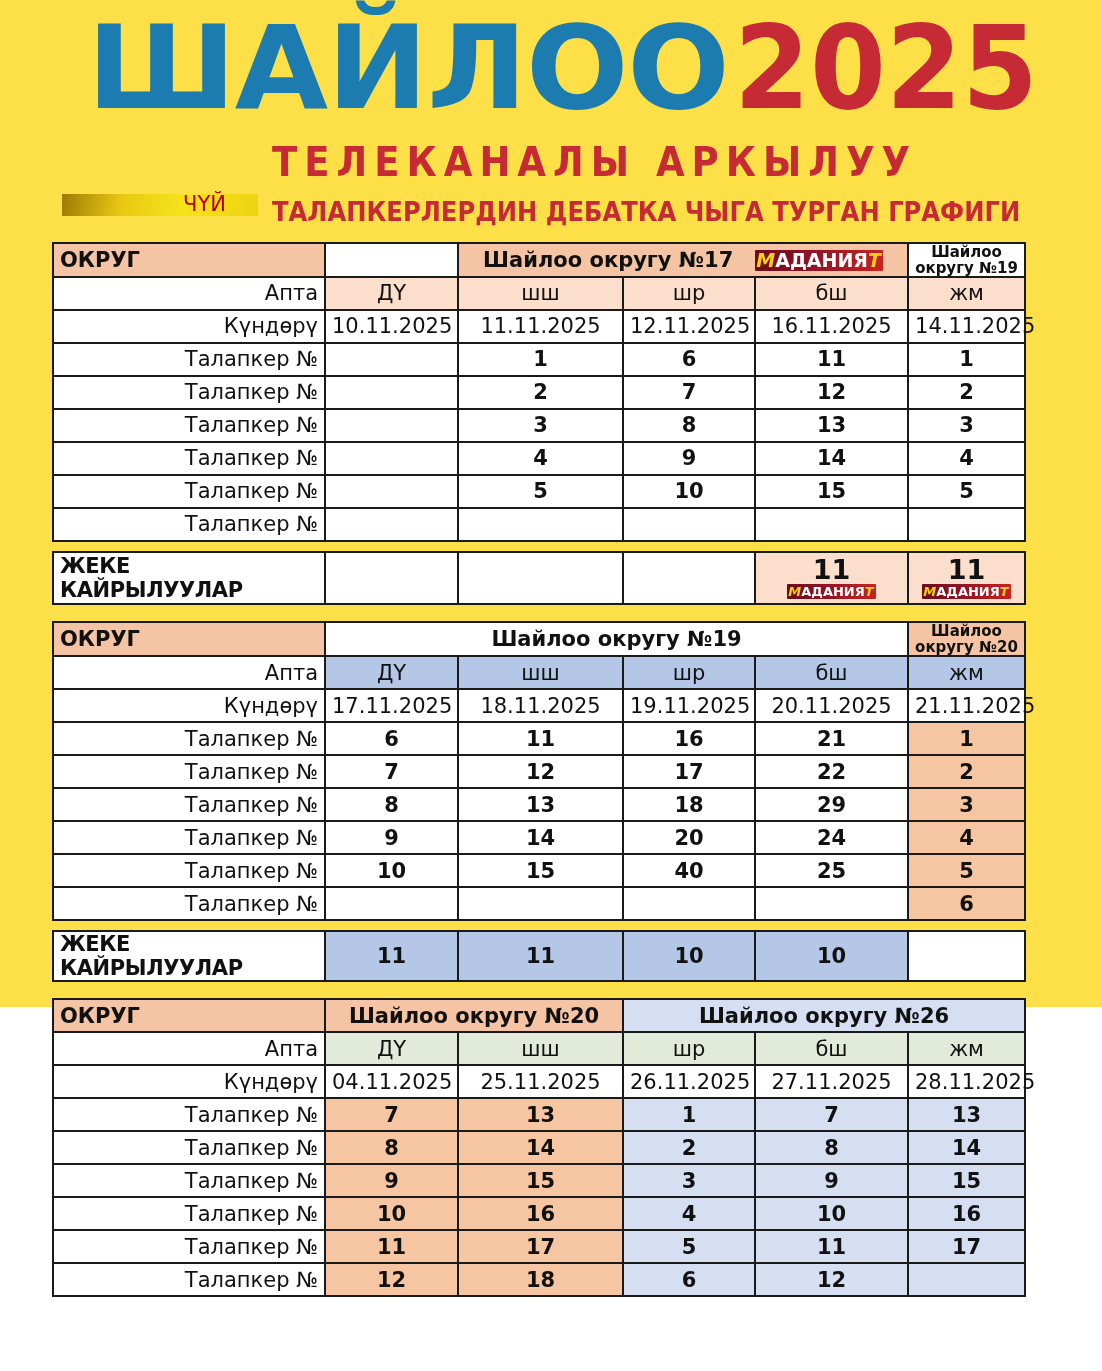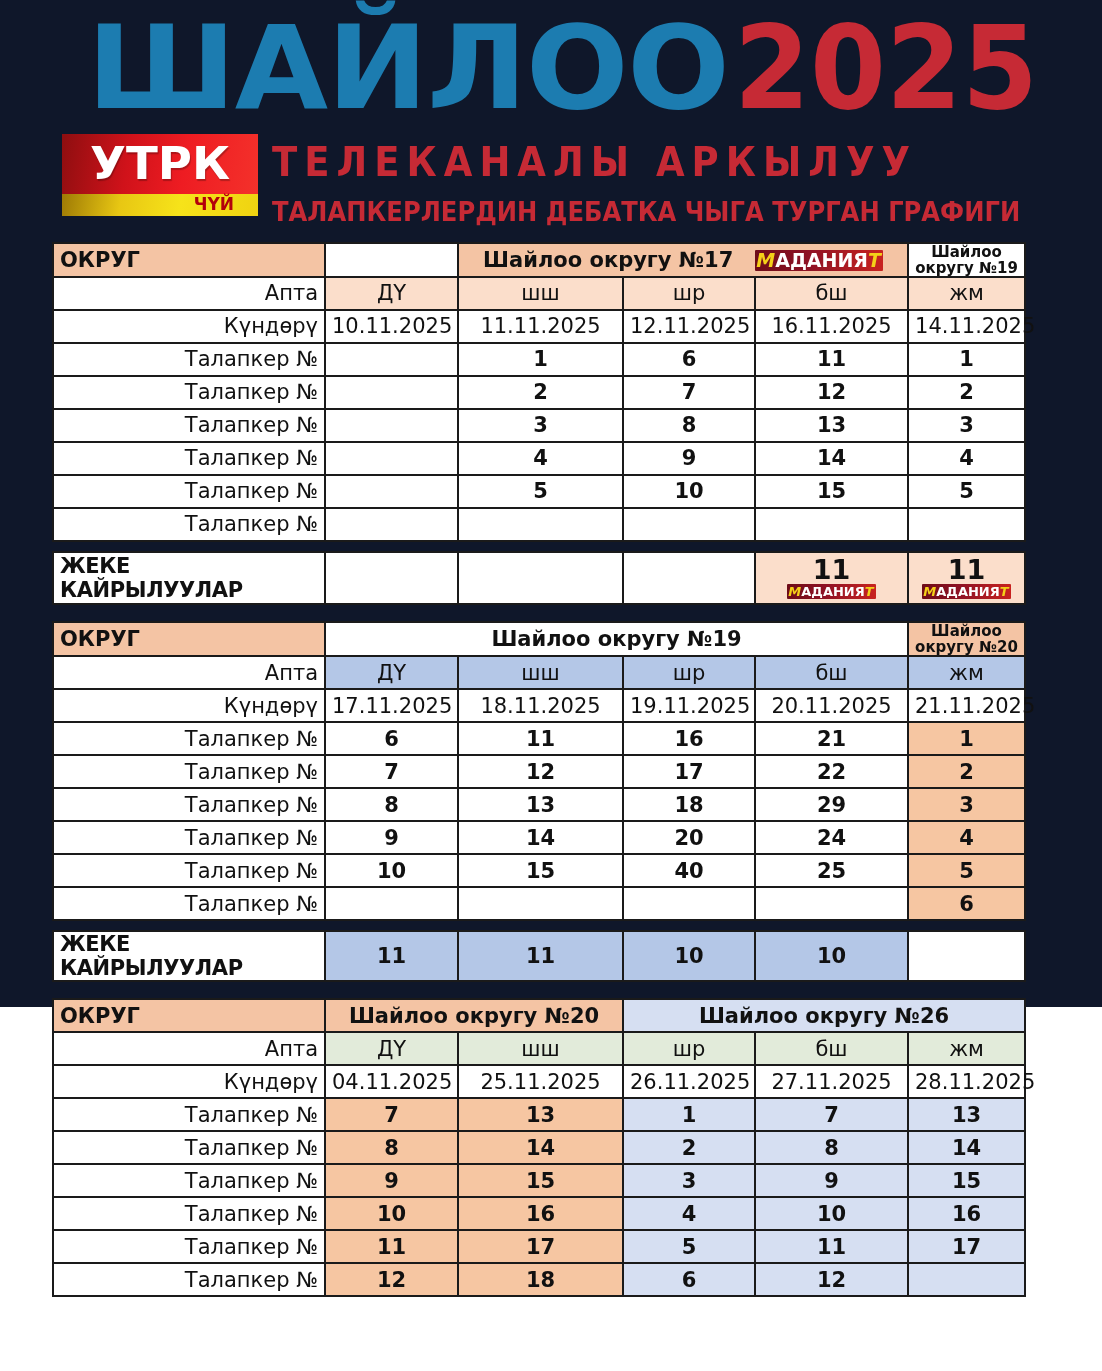--- a/index.html
+++ b/index.html
@@ -3,21 +3,21 @@
 <meta charset="utf-8">
 <style>
   * { box-sizing: border-box; }
   html, body {
     margin: 0; padding: 0;
     width: 1102px; height: 1371px;
     background: #ffffff;
     font-family: "Liberation Sans", sans-serif;
     overflow: hidden;
   }
-  .page { position: relative; width: 1102px; height: 1007px; background:#0f172a; }
+  .page { position: relative; width: 1102px; height: 1007px; background:#fde047; }
 
   
   .header { position: relative; padding: 28px 0 0 0; }
   .title-row {
     display: flex; align-items: baseline; justify-content: center;
     gap: 16px; line-height: 0.88;
   }
   .title-main {
     font-family: "DejaVu Sans", sans-serif;
     font-weight: 700;
@@ -58,22 +58,22 @@
     transform: scaleX(1.06);
     text-shadow: 1px 2px 1px rgba(0,0,0,0.25);
   }
   .logo-bot {
     position: absolute; left:0; top:60px; width:196px; height:22px;
     background: linear-gradient(100deg, #9E7A05 0%, #E8C713 30%, #F6E31A 60%, #EFD311 100%);
     display:flex; align-items:center; justify-content:flex-end;
   }
   .logo-bot span {
     font-family:"DejaVu Sans", sans-serif;
-    font-weight:700; font-size:17px; color:#B3000B;
-    padding-right: 24px; line-height:1;
+    font-weight:400; font-size:21px; color:#B3000B;
+    padding-right: 32px; line-height:1;
   }
   .subhead-text { margin-left: 14px; padding-top: 4px; }
   .sub-line1 {
     font-family:"DejaVu Sans", sans-serif;
     font-weight:700; font-size:37px; color:#C62A35;
     letter-spacing: 7px; white-space: nowrap;
     transform: scaleY(1.12); transform-origin: left top;
   }
   .sub-line2 {
     font-family:"DejaVu Sans", sans-serif;
@@ -149,23 +149,20 @@
 <div class="page">
 
   <div class="header">
     <div class="title-row">
       <div class="title-main">ШАЙЛОО</div>
       <div class="title-year">2025</div>
     </div>
 
     <div class="subhead">
       <div class="logo">
-        <div class="logo-top">
-          <span>УТРК</span>
-        </div>
         <div class="logo-bot">
           <span>ЧҮЙ</span>
         </div>
       </div>
       <div class="subhead-text">
         <div class="sub-line1">ТЕЛЕКАНАЛЫ АРКЫЛУУ</div>
         <div class="sub-line2">ТАЛАПКЕРЛЕРДИН ДЕБАТКА ЧЫГА ТУРГАН ГРАФИГИ</div>
       </div>
     </div>
   </div>

